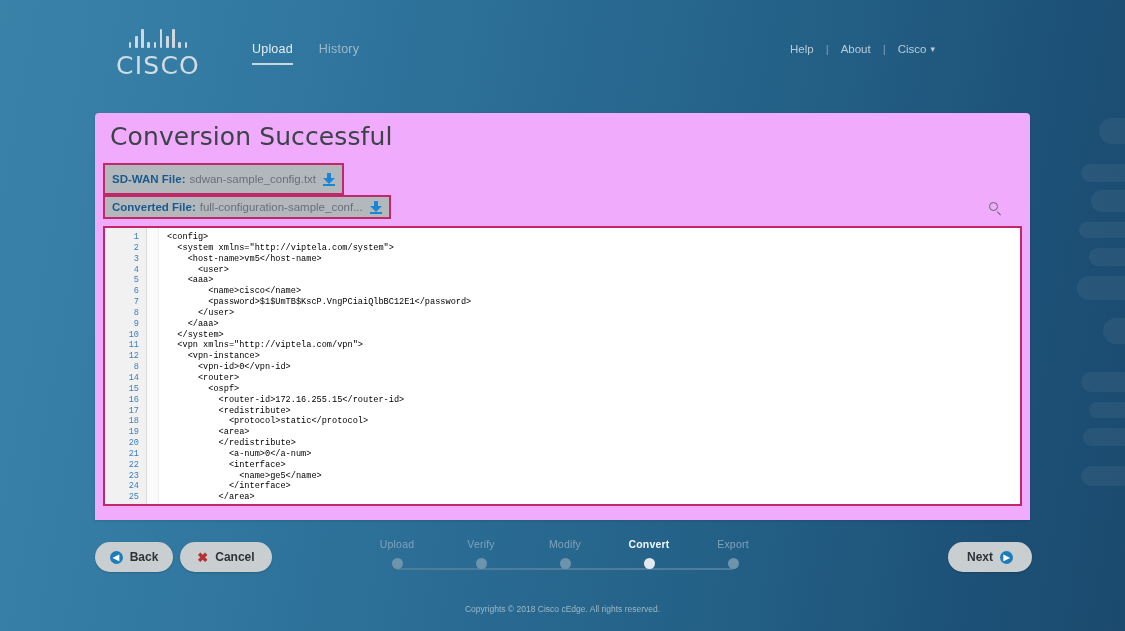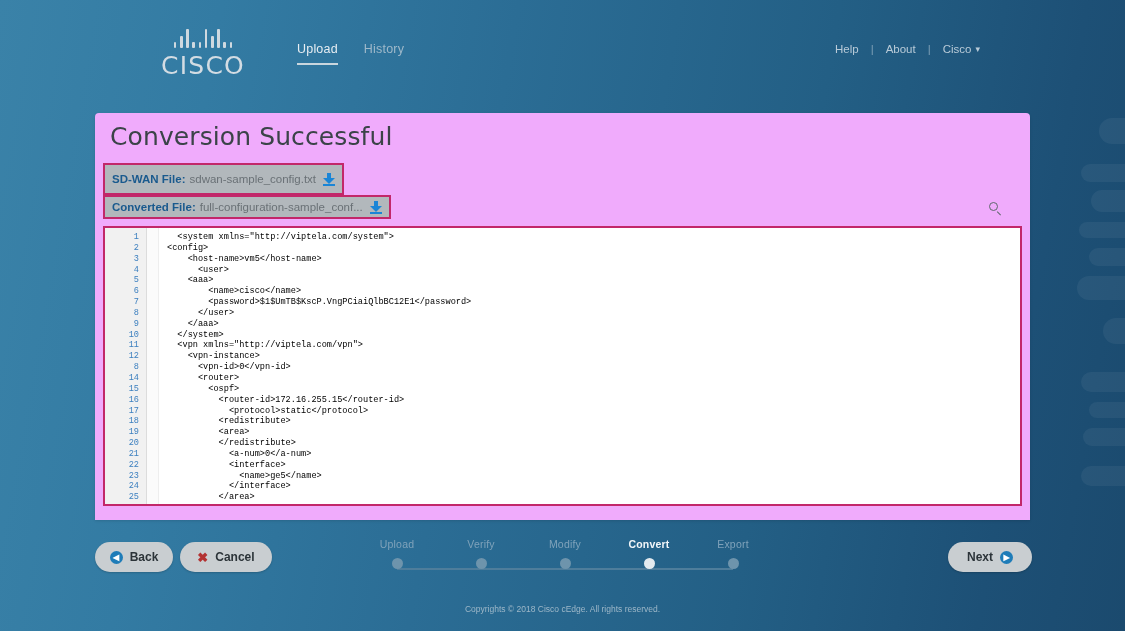--- a/index.html
+++ b/index.html
@@ -34,21 +34,20 @@
     background: rgba(255,255,255,0.055);
   }
 
   
   .topnav {
     position: absolute;
     left: 0; top: 0;
     width: 1023px;
     height: 100px;
     z-index: 5;
-    margin-left: 45px;
   }
 
   .logo-wrap {
     position: absolute;
     left: 110px;
     top: 28px;
     width: 96px;
   }
   .logo-bars {
     height: 20px;
@@ -454,38 +453,38 @@
         <div>19</div>
         <div>20</div>
         <div>21</div>
         <div>22</div>
         <div>23</div>
         <div>24</div>
         <div>25</div>
       </div>
     <div class="code-pad"></div>
     <div class="code-lines" id="codelines">
+        <div>&lt;config&gt;</div>
         <div>  &lt;system xmlns="http://viptela.com/system"&gt;</div>
-        <div>&lt;config&gt;</div>
         <div>    &lt;host-name&gt;vm5&lt;/host-name&gt;</div>
         <div>      &lt;user&gt;</div>
         <div>    &lt;aaa&gt;</div>
         <div>        &lt;name&gt;cisco&lt;/name&gt;</div>
         <div>        &lt;password&gt;$1$UmTB$KscP.VngPCiaiQlbBC12E1&lt;/password&gt;</div>
         <div>      &lt;/user&gt;</div>
         <div>    &lt;/aaa&gt;</div>
         <div>  &lt;/system&gt;</div>
         <div>  &lt;vpn xmlns="http://viptela.com/vpn"&gt;</div>
         <div>    &lt;vpn-instance&gt;</div>
         <div>      &lt;vpn-id&gt;0&lt;/vpn-id&gt;</div>
         <div>      &lt;router&gt;</div>
         <div>        &lt;ospf&gt;</div>
         <div>          &lt;router-id&gt;172.16.255.15&lt;/router-id&gt;</div>
+        <div>          &lt;redistribute&gt;</div>
         <div>            &lt;protocol&gt;static&lt;/protocol&gt;</div>
-        <div>          &lt;redistribute&gt;</div>
         <div>          &lt;area&gt;</div>
         <div>          &lt;/redistribute&gt;</div>
         <div>            &lt;a-num&gt;0&lt;/a-num&gt;</div>
         <div>            &lt;interface&gt;</div>
         <div>              &lt;name&gt;ge5&lt;/name&gt;</div>
         <div>            &lt;/interface&gt;</div>
         <div>          &lt;/area&gt;</div>
       </div>
   </div>
 </div>

